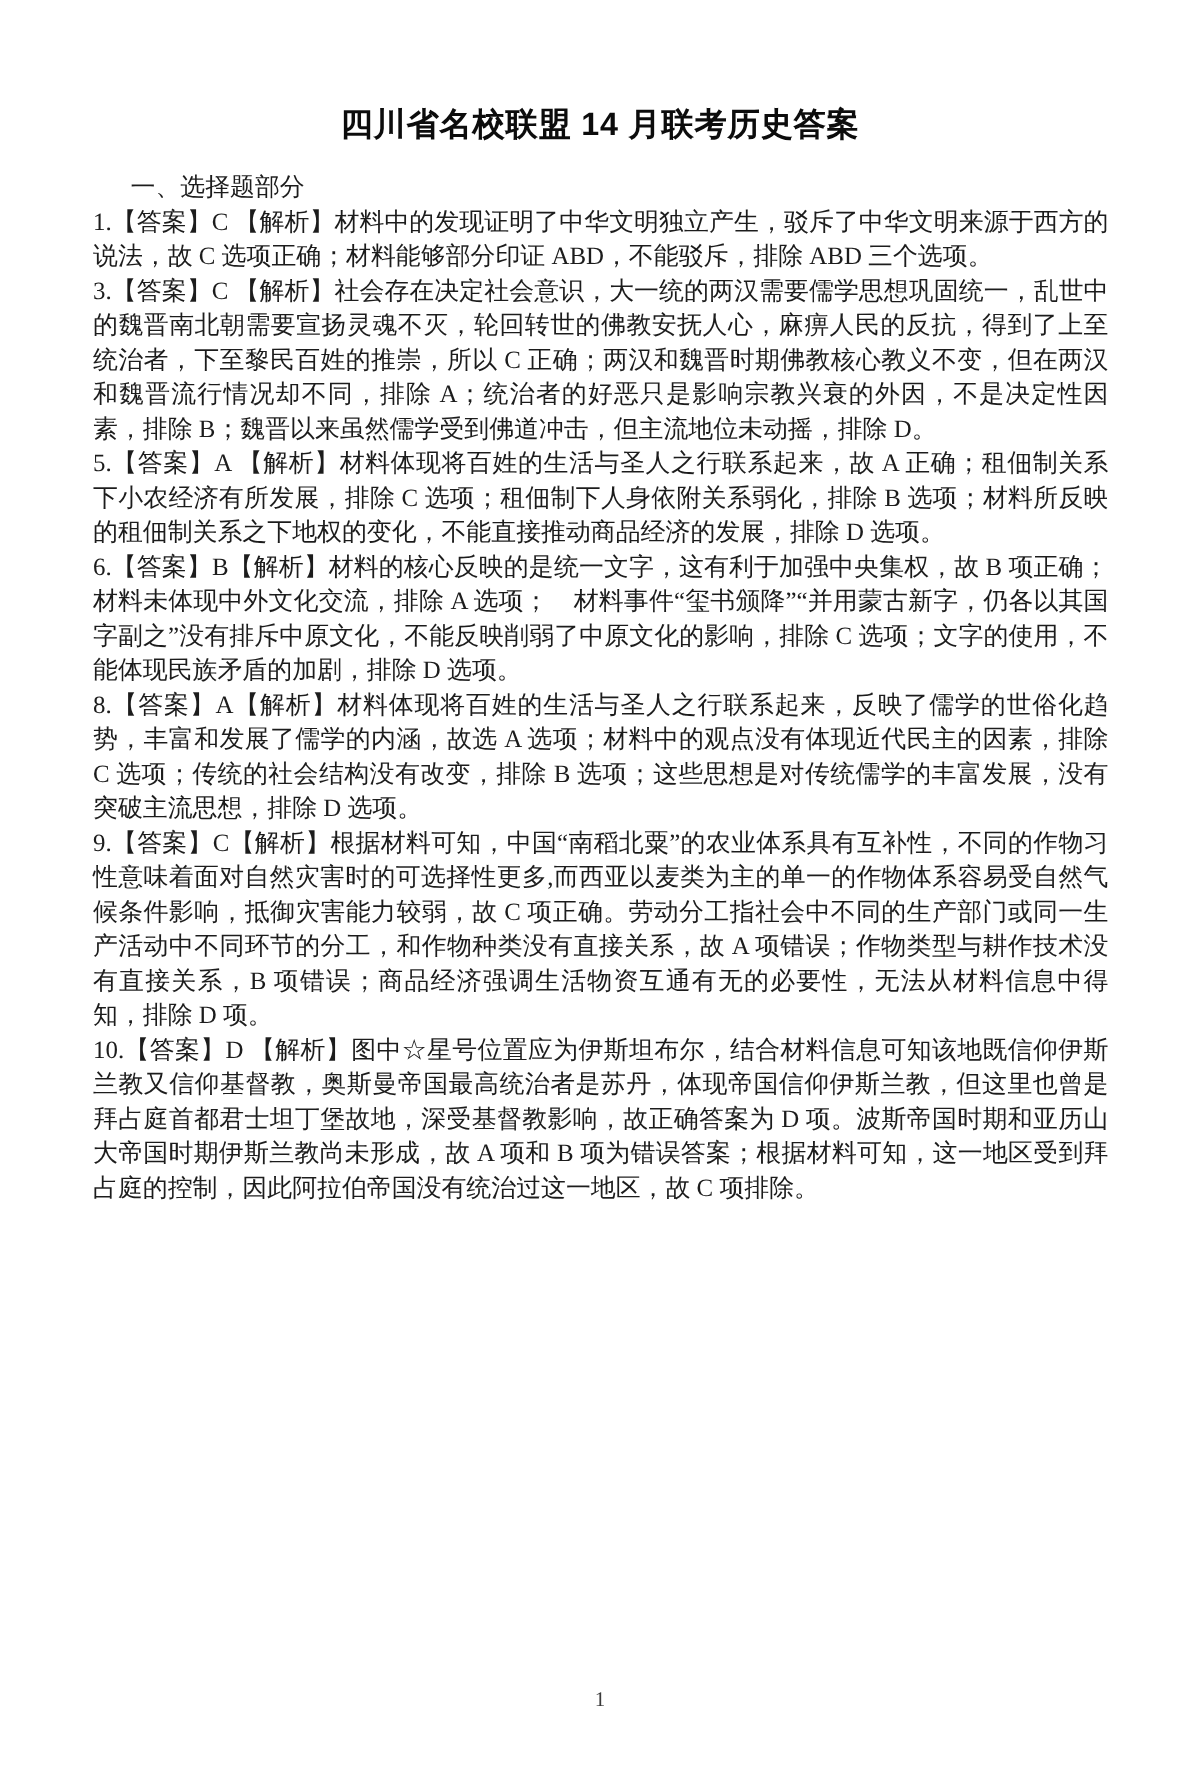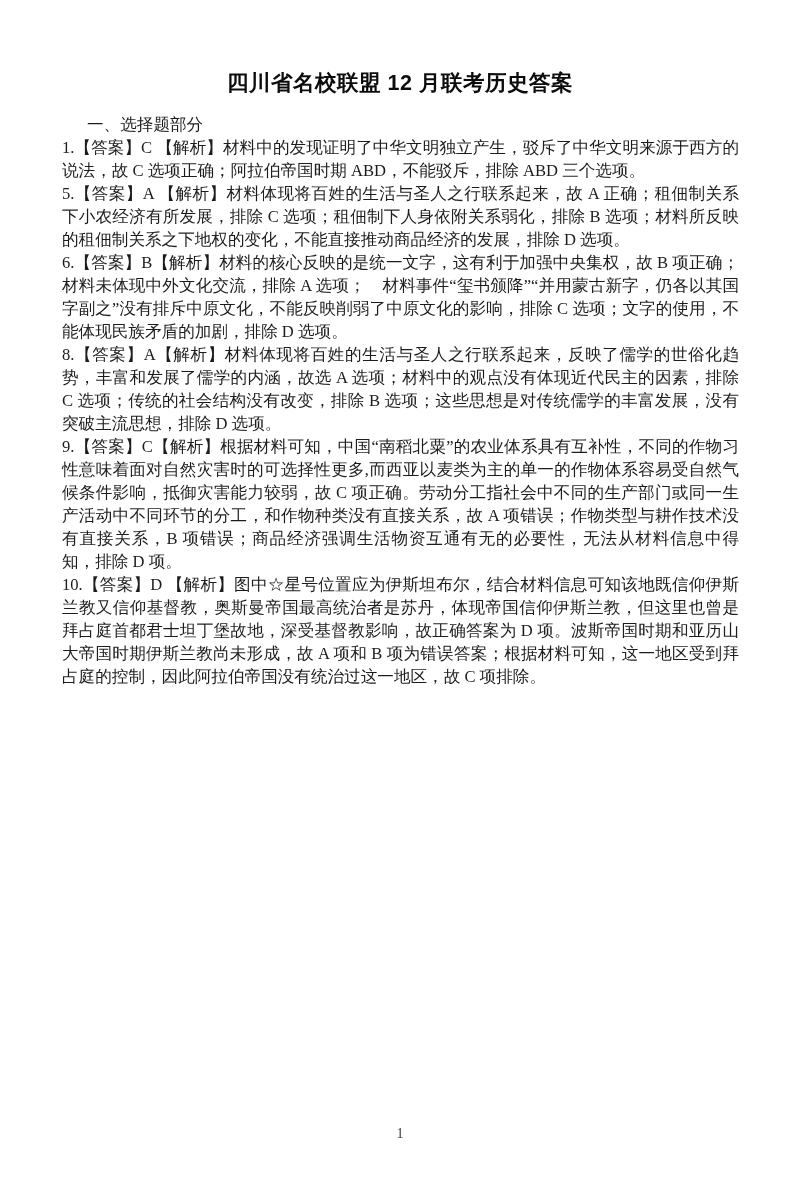--- a/index.html
+++ b/index.html
@@ -47,29 +47,30 @@
     text-align: center;
     font-size: 14px;
     color: #3a3a3a;
   }
 </style>
 </head>
 <body>
 
 <div class="page">
 
-  <h1 class="doc-title">四川省名校联盟 12 月联考历史答案</h1>
+  <h1 class="doc-title">四川省名校联盟 14 月联考历史答案</h1>
 
   <div class="content">
 
     <p class="section-heading">一、选择题部分</p>
 
-    <p class="item"><span>1.</span><span>【答案】C </span><span>【解析】材料中的发现证明了中华文明独立产生，驳斥了中华文明来源于西方的说法，故 C 选项正确；阿拉伯帝国时期 ABD，不能驳斥，排除 ABD 三个选项。</span></p>
+    <p class="item"><span>1.</span><span>【答案】C </span><span>【解析】材料中的发现证明了中华文明独立产生，驳斥了中华文明来源于西方的说法，故 C 选项正确；材料能够部分印证 ABD，不能驳斥，排除 ABD 三个选项。</span></p>
 
 
+    <p class="item"><span>3.</span><span>【答案】C </span><span>【解析】社会存在决定社会意识，大一统的两汉需要儒学思想巩固统一，乱世中的魏晋南北朝需要宣扬灵魂不灭，轮回转世的佛教安抚人心，麻痹人民的反抗，得到了上至统治者，下至黎民百姓的推崇，所以 C 正确；两汉和魏晋时期佛教核心教义不变，但在两汉和魏晋流行情况却不同，排除 A；统治者的好恶只是影响宗教兴衰的外因，不是决定性因素，排除 B；魏晋以来虽然儒学受到佛道冲击，但主流地位未动摇，排除 D。</span></p>
 
 
     <p class="item"><span>5.</span><span>【答案】A </span><span>【解析】材料体现将百姓的生活与圣人之行联系起来，故 A 正确；租佃制关系下小农经济有所发展，排除 C 选项；租佃制下人身依附关系弱化，排除 B 选项；材料所反映的租佃制关系之下地权的变化，不能直接推动商品经济的发展，排除 D 选项。</span></p>
 
     <p class="item"><span>6.</span><span>【答案】B</span><span>【解析】材料的核心反映的是统一文字，这有利于加强中央集权，故 B 项正确；材料未体现中外文化交流，排除 A 选项；　材料事件“玺书颁降”“并用蒙古新字，仍各以其国字副之”没有排斥中原文化，不能反映削弱了中原文化的影响，排除 C 选项；文字的使用，不能体现民族矛盾的加剧，排除 D 选项。</span></p>
 
 
     <p class="item"><span>8.</span><span>【答案】A</span><span>【解析】材料体现将百姓的生活与圣人之行联系起来，反映了儒学的世俗化趋势，丰富和发展了儒学的内涵，故选 A 选项；材料中的观点没有体现近代民主的因素，排除 C 选项；传统的社会结构没有改变，排除 B 选项；这些思想是对传统儒学的丰富发展，没有突破主流思想，排除 D 选项。</span></p>
 
     <p class="item"><span>9.</span><span>【答案】C</span><span>【解析】根据材料可知，中国“南稻北粟”的农业体系具有互补性，不同的作物习性意味着面对自然灾害时的可选择性更多,而西亚以麦类为主的单一的作物体系容易受自然气候条件影响，抵御灾害能力较弱，故 C 项正确。劳动分工指社会中不同的生产部门或同一生产活动中不同环节的分工，和作物种类没有直接关系，故 A 项错误；作物类型与耕作技术没有直接关系，B 项错误；商品经济强调生活物资互通有无的必要性，无法从材料信息中得知，排除 D 项。</span></p>

